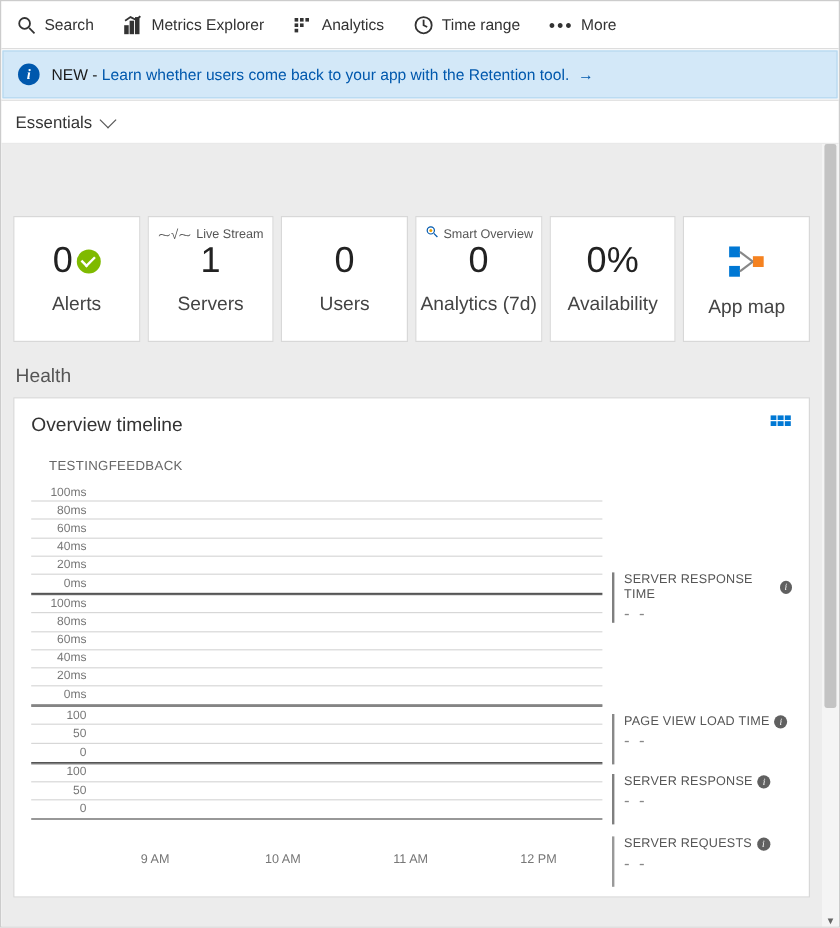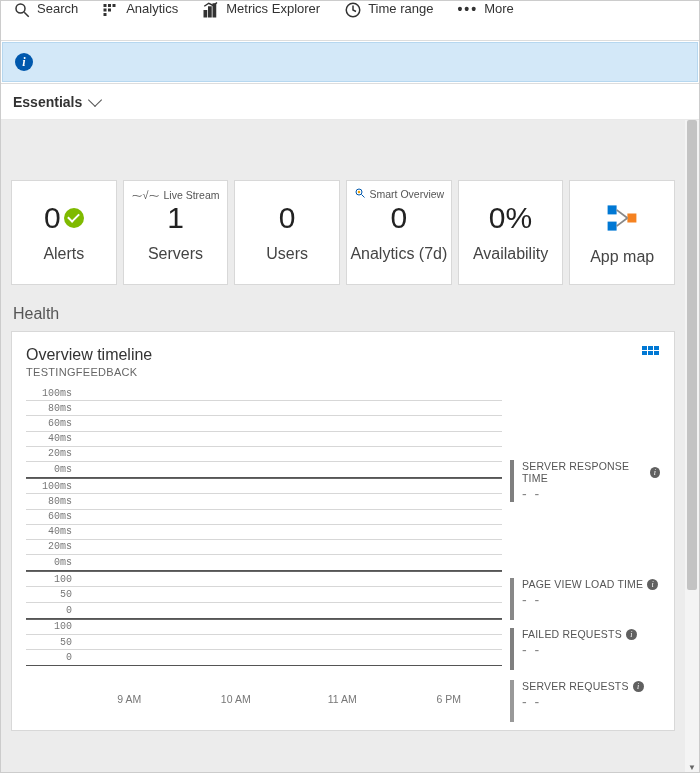--- a/index.html
+++ b/index.html
@@ -1,33 +1,33 @@
 <!DOCTYPE html>
 <html><head>
 <meta charset="utf-8">
 <style>
   * { box-sizing: border-box; margin: 0; padding: 0; }
   html, body { width: 700px; height: 773px; font-family: "Segoe UI", Arial, sans-serif; overflow:hidden; }
   body { background:#fff; color:#333; border:1px solid #ccc; }
 
   
   .toolbar { display:flex; align-items:center; height:40px; border-bottom:1px solid #ddd; gap:0; }
-  .tbtn { display:flex; align-items:flex-start; gap:6px; padding:0 12px; height:100%; font-size:13px; color:#333; cursor:pointer; }
+  .tbtn { display:flex; align-items:center; gap:6px; padding:0 12px; height:100%; font-size:13px; color:#333; cursor:pointer; }
   .tbtn .ic { width:18px; height:18px; display:flex; align-items:center; justify-content:center; }
   .tbtn svg { width:18px; height:18px; }
   .more-dots { letter-spacing:2px; font-weight:bold; font-size:14px; }
 
   
   .banner-wrap { border-bottom:1px solid #ddd; }
   .banner { background:#D3E8F8; display:flex; align-items:center; gap:10px; padding:10px 12px; font-size:13px; color:#1a1a1a; border:1px solid #b6d7ef; margin:1px; }
   .banner a { color:#0058ad; text-decoration:none; cursor:pointer; }
   .info-dot { width:18px; height:18px; border-radius:50%; background:#0058ad; color:#fff; display:flex; align-items:center; justify-content:center; font-weight:bold; font-size:12px; font-family:Georgia,serif; font-style:italic; }
 
   
-  .essentials { height:36px; display:flex; align-items:center; padding:0 12px; font-size:14px; border-bottom:1px solid #e9e9e9; gap:8px; cursor:pointer;font-weight:bold; }
+  .essentials { height:36px; display:flex; align-items:center; padding:0 12px; font-size:14px; border-bottom:1px solid #e9e9e9; gap:8px; cursor:pointer; }
 
   
   .content-shell { position:relative; height:calc(773px - 40px - 44px - 36px); }
   .content { position:absolute; inset:0 14px 0 0; background:#ececec; overflow:hidden; padding:10px 10px 10px 10px; }
   .fake-scroll { position:absolute; right:0; top:0; width:14px; height:100%; background:#f4f4f4; }
   .fake-scroll .thumb { position:absolute; top:0; right:2px; width:10px; height:72%; background:#c3c3c3; border-radius:2px; }
   .fake-scroll .arrow { position:absolute; left:2px; width:10px; height:12px; display:flex; align-items:center; justify-content:center; font-size:8px; color:#666; }
   .fake-scroll .up { top:0; } .fake-scroll .down { bottom:0; }
 
   
@@ -37,37 +37,37 @@
   .tile .lbl { font-size:16px; margin-top:12px; color:#444; }
   .tile .top { position:absolute; top:6px; left:0; right:0; display:flex; justify-content:center; font-size:10.5px; color:#555; gap:4px; align-items:center; }
   .pulse { font-size:11px; }
   .ok-badge { width:20px; height:20px; border-radius:50%; background:#7FBA00; display:inline-flex; align-items:center; justify-content:center; margin-left:3px; }
   .ok-badge::after { content:""; width:9px; height:5px; border-left:2.5px solid #fff; border-bottom:2.5px solid #fff; transform:rotate(-45deg); margin-top:-3px; }
   .appmap-ic { width:36px; height:36px; }
 
   
   .section-title { font-size:16px; color:#555; margin:20px 2px 8px; }
   .health-card { background:#fff; border:1px solid #d8d8d8; padding:14px 14px 8px; }
-  .card-head { display:flex; justify-content:space-between; align-items:flex-start; }
+  .card-head { display:flex; justify-content:space-between; align-items:flex-start;text-align:right; }
   .card-title { font-size:16px; color:#333; }
-  .card-sub { font-size:11px; color:#666; letter-spacing:.3px; margin-top:2px; }
+  .card-sub { font-size:11px; color:#666; letter-spacing:.3px; margin-top:19px; }
   .pin-ic { color:#0058ad; font-size:16px; cursor:pointer; }
 
   .chart-area { display:flex; gap:8px; margin-top:8px; }
   .charts { flex:1 1 auto; }
   .chart { border-top:1px solid #666; border-bottom:1.5px solid #555; padding:0; }
   .chart:first-child { border-top:none; }
   .chart .row { height:15.2px; border-bottom:1px solid #d7d7d7; display:flex; align-items:center; }
   .chart .row:last-child { border-bottom:none; } 
-  .ylab { width:50px; text-align:right; font-size:10px; color:#777; padding-right:4px;font-family:Liberation Mono, monospace; }
+  .ylab { width:50px; text-align:right; font-size:10px; color:#777; padding-right:4px; }
   .timeaxis { display:flex; font-size:10.5px; color:#777; margin-top:6px; padding-left:50px; }
   .timeaxis span { flex:1; text-align:center;margin-top:21px; }
 
   .legend-col { width:150px; display:flex; flex-direction:column; }
-  .lg { border-left:4px solid #fca5a5; padding-left:8px; margin-top:0; height:42px; }
+  .lg { border-left:2px solid #fca5a5; padding-left:8px; margin-top:0; height:42px; }
   .lg .nm { font-size:10.5px; color:#555; letter-spacing:.2px; display:flex; align-items:center; gap:4px; }
   .lg .vv { font-size:14px; color:#888; margin-top:2px; letter-spacing:2px; }
   .lg .info { width:11px; height:11px; border-radius:50%; background:#606060; color:#fff; font-size:8px; display:inline-flex; align-items:center; justify-content:center; font-style:italic; font-family:Georgia,serif; }
   .lg1 { margin-top:74px; border-color:#7f7f7f; }
   .lg2 { margin-top:76px; border-color:#888; }
   .lg3 { margin-top:8px;  border-color:#7f7f7f; }
   .lg4 { margin-top:10px; border-color:#999; }
 
   
   .chev { width:10px; height:10px; border-right:1.5px solid #555; border-bottom:1.5px solid #555; transform:rotate(45deg); margin-top:-4px; }
@@ -77,63 +77,68 @@
 
 <div class="toolbar">
   <div class="tbtn">
     <span class="ic">
       <svg viewBox="0 0 24 24" stroke="#333" stroke-width="2" fill="none">
           <circle cx="10" cy="10" r="6"></circle>
           <line x1="15" y1="15" x2="21" y2="21"></line>
         </svg>
     </span>
     <span>Search</span>
+  </div>
+  <div class="tbtn">
+    <span class="ic">
+      <svg viewBox="0 0 24 24" stroke="#333" stroke-width="2" fill="#333">
+          <rect x="3" y="13" width="3" height="8"></rect>
+          <rect x="9" y="8" width="3" height="13"></rect>
+          <rect x="15" y="4" width="3" height="17"></rect>
+          <polyline points="3,7 9,3 15,6 20,2" fill="none"></polyline>
+        </svg>
+    </span>
+    <span>Metrics Explorer</span>
   </div>
   <div class="tbtn">
     <span class="ic">
       <svg viewBox="0 0 24 24" fill="#333">
           <rect x="2" y="4" width="4" height="4"></rect>
           <rect x="2" y="10" width="4" height="4"></rect>
           <rect x="2" y="16" width="4" height="4"></rect>
           <rect x="8" y="4" width="4" height="4"></rect>
           <rect x="8" y="10" width="4" height="4"></rect>
           <rect x="14" y="4" width="4" height="4"></rect>
         </svg>
     </span>
     <span>Analytics</span>
   </div>
   <div class="tbtn">
     <span class="ic">
-      <svg viewBox="0 0 24 24" stroke="#333" stroke-width="2" fill="#333">
-          <rect x="3" y="13" width="3" height="8"></rect>
-          <rect x="9" y="8" width="3" height="13"></rect>
-          <rect x="15" y="4" width="3" height="17"></rect>
-          <polyline points="3,7 9,3 15,6 20,2" fill="none"></polyline>
-        </svg>
-    </span>
-    <span>Metrics Explorer</span>
-  </div>
-  <div class="tbtn">
-    <span class="ic">
       <svg viewBox="0 0 24 24" stroke="#333" stroke-width="2" fill="none">
           <circle cx="12" cy="12" r="9"></circle>
           <polyline points="12,6 12,12 16,14"></polyline>
         </svg>
     </span>
     <span>Time range</span>
   </div>
   <div class="tbtn">
     <span class="more-dots">•••</span>
     <span>More</span>
   </div>
 </div>
 
 <div class="banner-wrap">
   <div class="banner">
     <span class="info-dot">i</span>
+    <span>
+      <span>NEW - </span>
+      <a>Learn whether users come back to your app with the Retention tool.</a>
+      <span style="color:#0058ad;font-weight:bold;">&nbsp;→</span>
+    </span>
   </div>
 </div>
 
 <div class="essentials">
   <span>Essentials</span>
   <span class="chev"></span>
 </div>
 
 <div class="content-shell">
   <div class="content">
@@ -270,42 +275,42 @@
                 <span class="ylab">50</span>
               </div>
             <div class="row">
                 <span class="ylab">0</span>
               </div>
           </div>
           <div class="timeaxis">
             <span>9 AM</span>
             <span>10 AM</span>
             <span>11 AM</span>
-            <span>6 PM</span>
+            <span>12 PM</span>
           </div>
         </div>
 
         <div class="legend-col">
           <div class="lg lg1">
             <div class="nm">
                 <span>SERVER RESPONSE TIME</span>
                 <span class="info">i</span>
               </div>
             <div class="vv">- -</div>
           </div>
           <div class="lg lg2">
             <div class="nm">
                 <span>PAGE VIEW LOAD TIME</span>
                 <span class="info">i</span>
               </div>
             <div class="vv">- -</div>
           </div>
           <div class="lg lg3">
             <div class="nm">
-                <span>FAILED REQUESTS</span>
+                <span>SERVER RESPONSE</span>
                 <span class="info">i</span>
               </div>
             <div class="vv">- -</div>
           </div>
           <div class="lg lg4">
             <div class="nm">
                 <span>SERVER REQUESTS</span>
                 <span class="info">i</span>
               </div>
             <div class="vv">- -</div>

